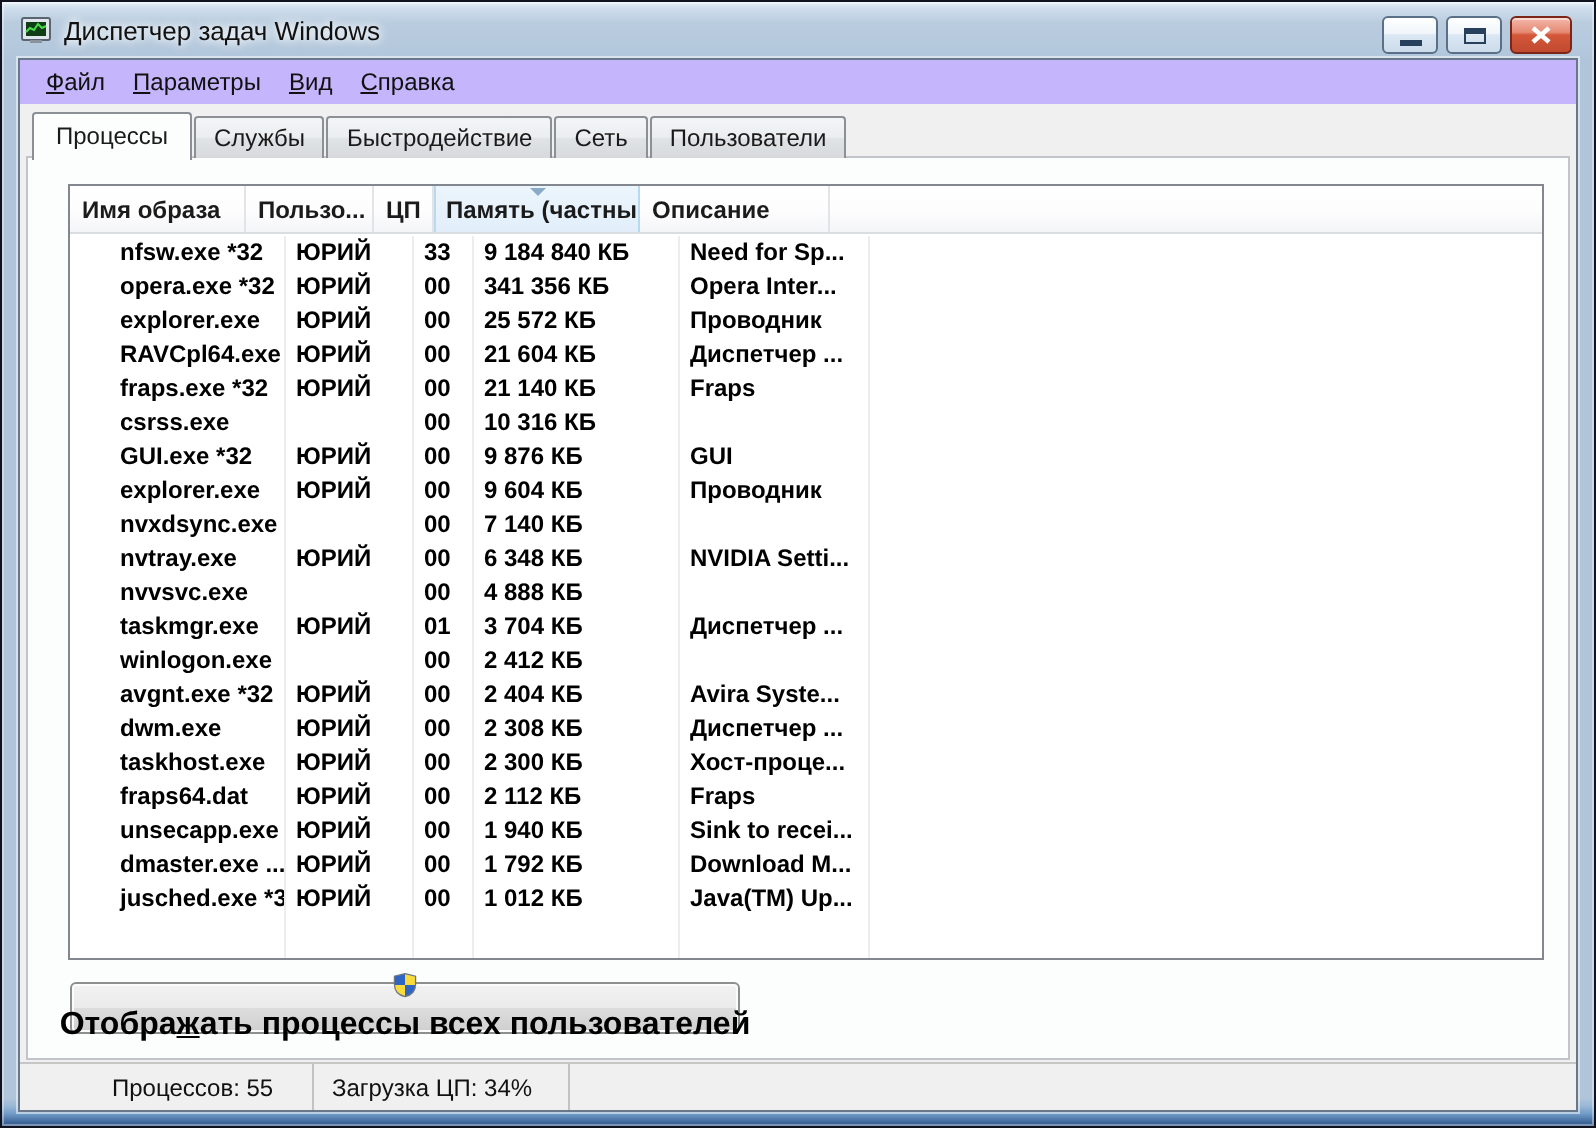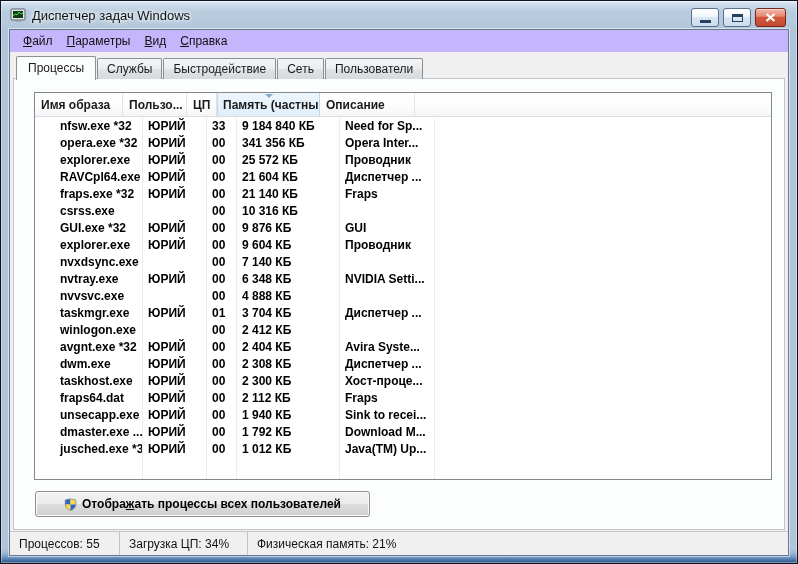--- a/index.html
+++ b/index.html
@@ -38,29 +38,29 @@
   .lv-h-cell.filler{border-right:none;}
   .lv-h-cell.sorted{background:linear-gradient(#ecf5fc,#e1eefa);border-left:1px solid #b9d9f0;border-right:1px solid #b9d9f0;padding-left:5px;}
   .sort-arrow{position:absolute;top:1px;left:50%;margin-left:-4px;width:0;height:0;
     border-left:4px solid transparent;border-right:4px solid transparent;border-top:4px solid #8aabc8;}
   .lv-body{position:absolute;left:0;right:0;top:25px;bottom:0;overflow:hidden;margin-left:20px;}
   .gridline{position:absolute;top:0;bottom:0;width:1px;background:#ededed;}
   .lv-row{display:grid;grid-template-columns:88px 64px 30px 103px 95px 1fr;height:17px;line-height:17px;font-size:12px;color:#000;}
   .cell{white-space:nowrap;overflow:hidden;padding:0 4px 0 5px;}
   .cell.cpu,.cell.mem{padding-right:8px;}
   
-  .btn{position:absolute;height:26px;font-size:12px;color:#000;border:1px solid #8e8e8e;border-radius:3px;
+  .btn{position:absolute;height:26px;font-size:16px;color:#000;border:1px solid #8e8e8e;border-radius:3px;
     background:linear-gradient(#f2f2f2,#ebebeb 50%,#dddddd 50%,#cfcfcf);box-shadow:inset 0 0 0 1px #fbfbfb;
-    display:flex;align-items:center;justify-content:center;gap:5px;white-space:nowrap;}
+    display:flex;align-items:center;justify-content:center;gap:5px;white-space:nowrap;flex-direction:column;}
   .btn .key{text-decoration:underline;}
   #btn-show-all{left:21px;top:412px;width:335px;}
   #btn-end{left:628px;top:412px;width:117px;background:#f4f4f4;border-color:#aeb2b6;color:#8d9093;box-shadow:none;}
   
   .statusbar{position:absolute;left:0;right:0;bottom:0;height:24px;background:#f0f0f0;border-top:1px solid #c6c6c6;
-    display:flex;align-items:stretch;font-size:12px;color:#111;}
+    display:flex;align-items:stretch;font-size:12px;color:#111;padding-left:37px;}
   .status-panel{display:flex;align-items:center;padding-left:9px;border-right:1px solid #c3c3c3;}
   .status-panel.p1{width:110px;}
   .status-panel.p2{width:128px;}
   .status-panel.p3{flex:1;border-right:none;}
 </style>
 </head>
 <body>
 
 <div class="window">
 
@@ -289,19 +289,16 @@
 
     </div>
 
     <div class="statusbar">
       <div class="status-panel p1">
           <span>Процессов: 55</span>
         </div>
       <div class="status-panel p2">
           <span>Загрузка ЦП: 34%</span>
         </div>
-      <div class="status-panel p3">
-          <span>Физическая память: 21%</span>
-        </div>
     </div>
 
   </div>
 </div>
 
 </body></html>

